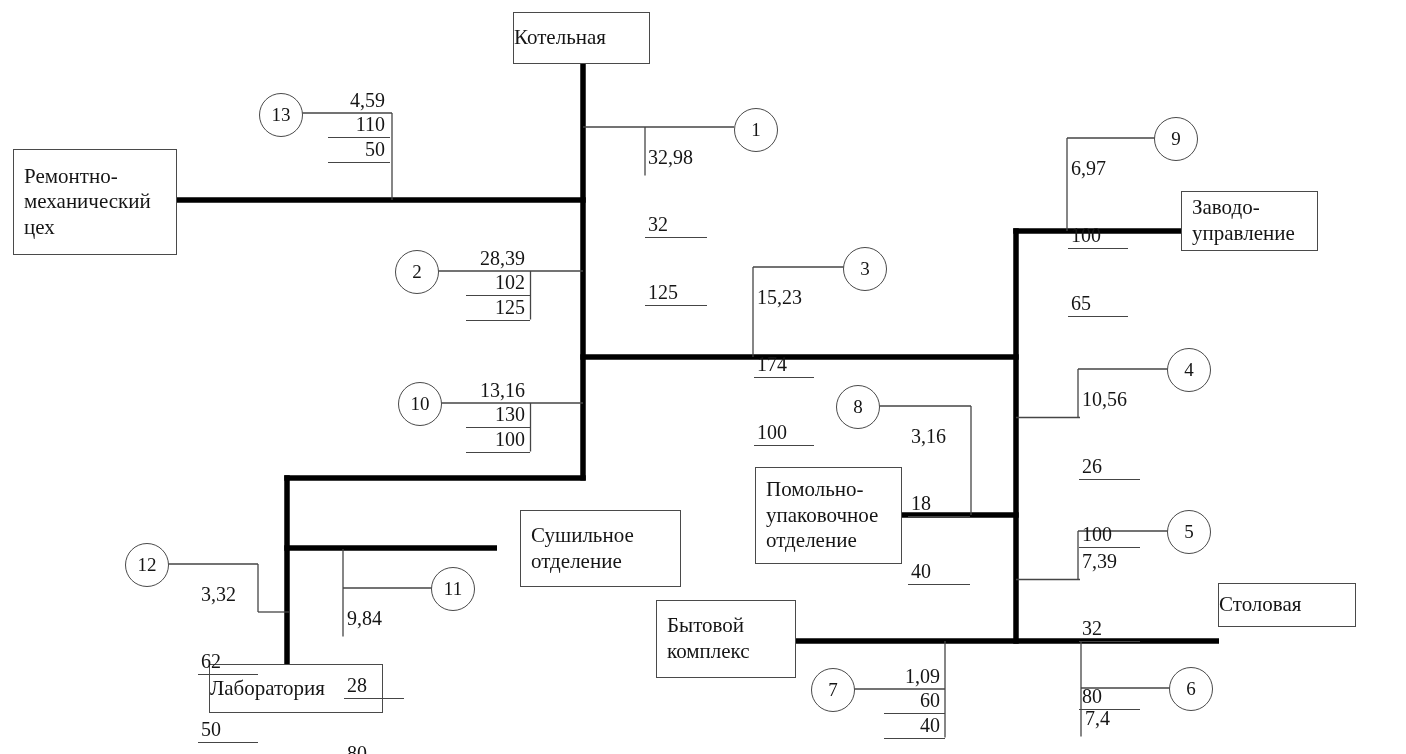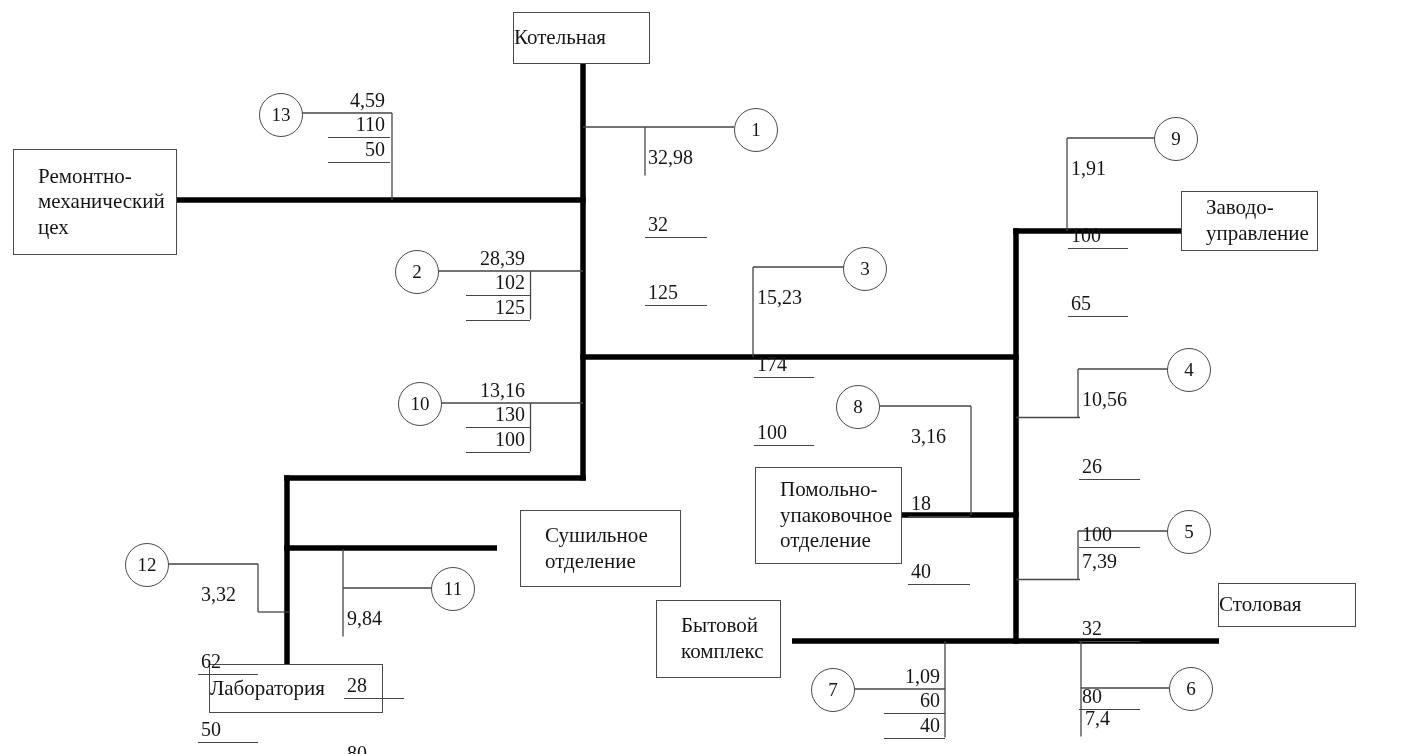--- a/index.html
+++ b/index.html
@@ -17,21 +17,21 @@
   .box{
     position:absolute;
     border:1.4px solid #4a4a4a;
     background:#fff;
     display:flex;align-items:center;
     font-size:21px;line-height:1.22;
     box-sizing:border-box;
   }
   .box .lbl{white-space:pre-line;}
   .box.center{text-align:center;}
-  .box.left{padding-left:24px;}
+  .box.left{padding-left:10px;}
   .node{
     position:absolute;
     width:42px;height:42px;
     border:1.3px solid #4a4a4a;border-radius:50%;
     background:#fff;
     display:flex;align-items:center;justify-content:center;
     font-size:19px;
     box-sizing:content-box;
   }
   .stack{
@@ -113,21 +113,21 @@
 упаковочное
 отделение</span>
   </div>
   <div class="box left" style="left:520px;top:510px;width:161px;height:77px">
     <span class="lbl">Сушильное
 отделение</span>
   </div>
   <div class="box center" style="left:209px;top:664px;width:174px;height:49px">
     <span class="lbl">Лаборатория</span>
   </div>
-  <div class="box left" style="left:656px;top:600px;width:125px;height:78px">
+  <div class="box left" style="left:656px;top:600px;width:140px;height:78px">
     <span class="lbl">Бытовой
 комплекс</span>
   </div>
   <div class="box center" style="left:1218px;top:583px;width:138px;height:44px">
     <span class="lbl">Столовая</span>
   </div>
 
   <div class="stack al" style="left:645px;top:103px;width:62px">
     <span class="row">32,98</span>
     <span class="row">32</span>
@@ -162,21 +162,21 @@
     <span class="row">1,09</span>
     <span class="row">60</span>
     <span class="row">40</span>
   </div>
   <div class="stack al" style="left:908px;top:382px;width:62px">
     <span class="row">3,16</span>
     <span class="row">18</span>
     <span class="row">40</span>
   </div>
   <div class="stack al" style="left:1068px;top:114px;width:60px">
-    <span class="row">1,91</span>
+    <span class="row">6,97</span>
     <span class="row">100</span>
     <span class="row">65</span>
   </div>
   <div class="stack ar" style="left:466px;top:379px;width:64px">
     <span class="row">13,16</span>
     <span class="row">130</span>
     <span class="row">100</span>
   </div>
   <div class="stack al" style="left:344px;top:564px;width:60px">
     <span class="row">9,84</span>

